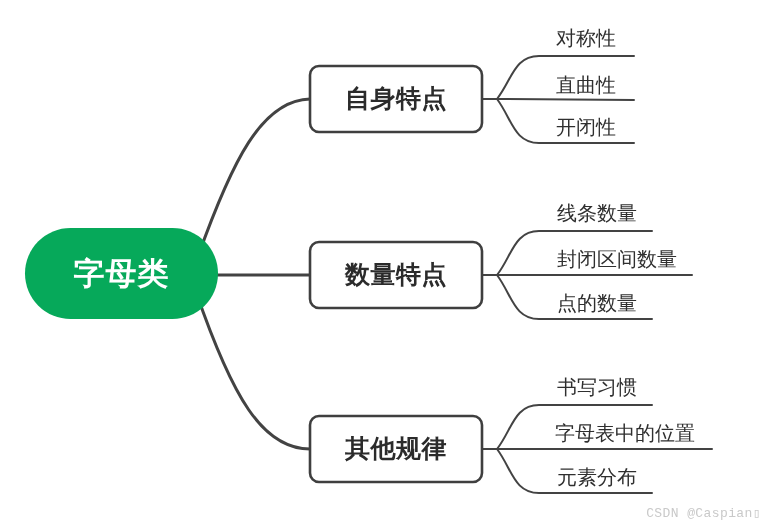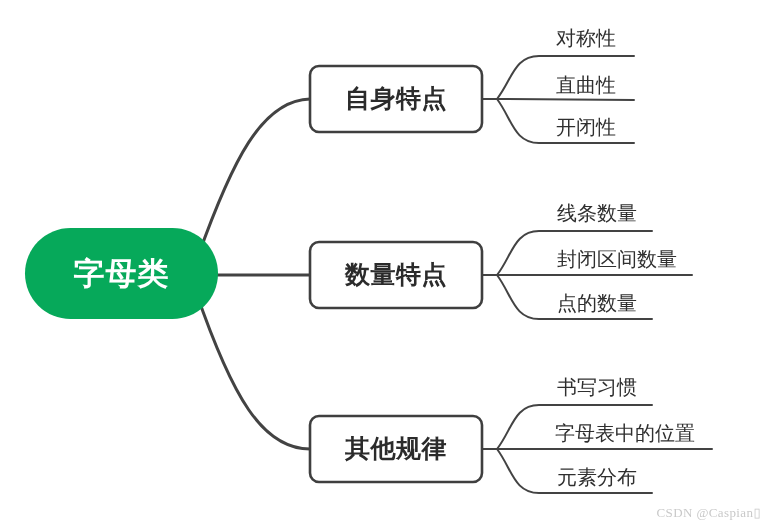--- a/index.html
+++ b/index.html
@@ -67,21 +67,21 @@
     font-family: "Liberation Sans", "DejaVu Sans", sans-serif;
     font-size: 20px;
     text-anchor: middle;
     dominant-baseline: alphabetic;
   }
   .watermark {
     position: absolute;
     right: 8px;
     bottom: 6px;
     color: #c9c9c9;
-    font-family: Liberation Serif, serif;
+    font-family: Liberation Mono, monospace;
     font-size: 13px;
     letter-spacing: 0.4px;
     white-space: nowrap;
     user-select: none;
   }
 </style>
 </head>
 <body>
 
 <div id="canvas">

